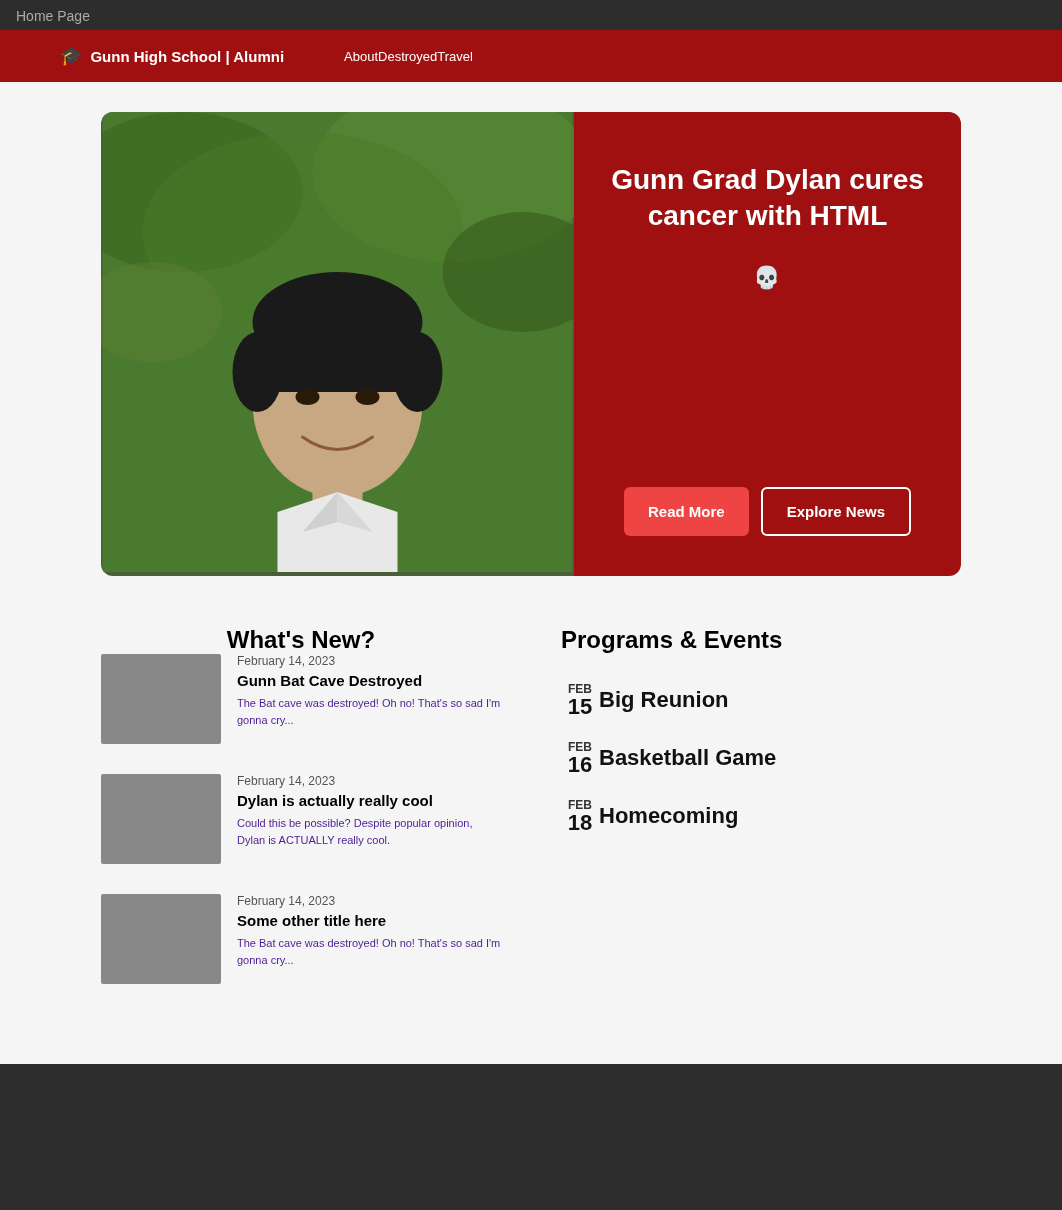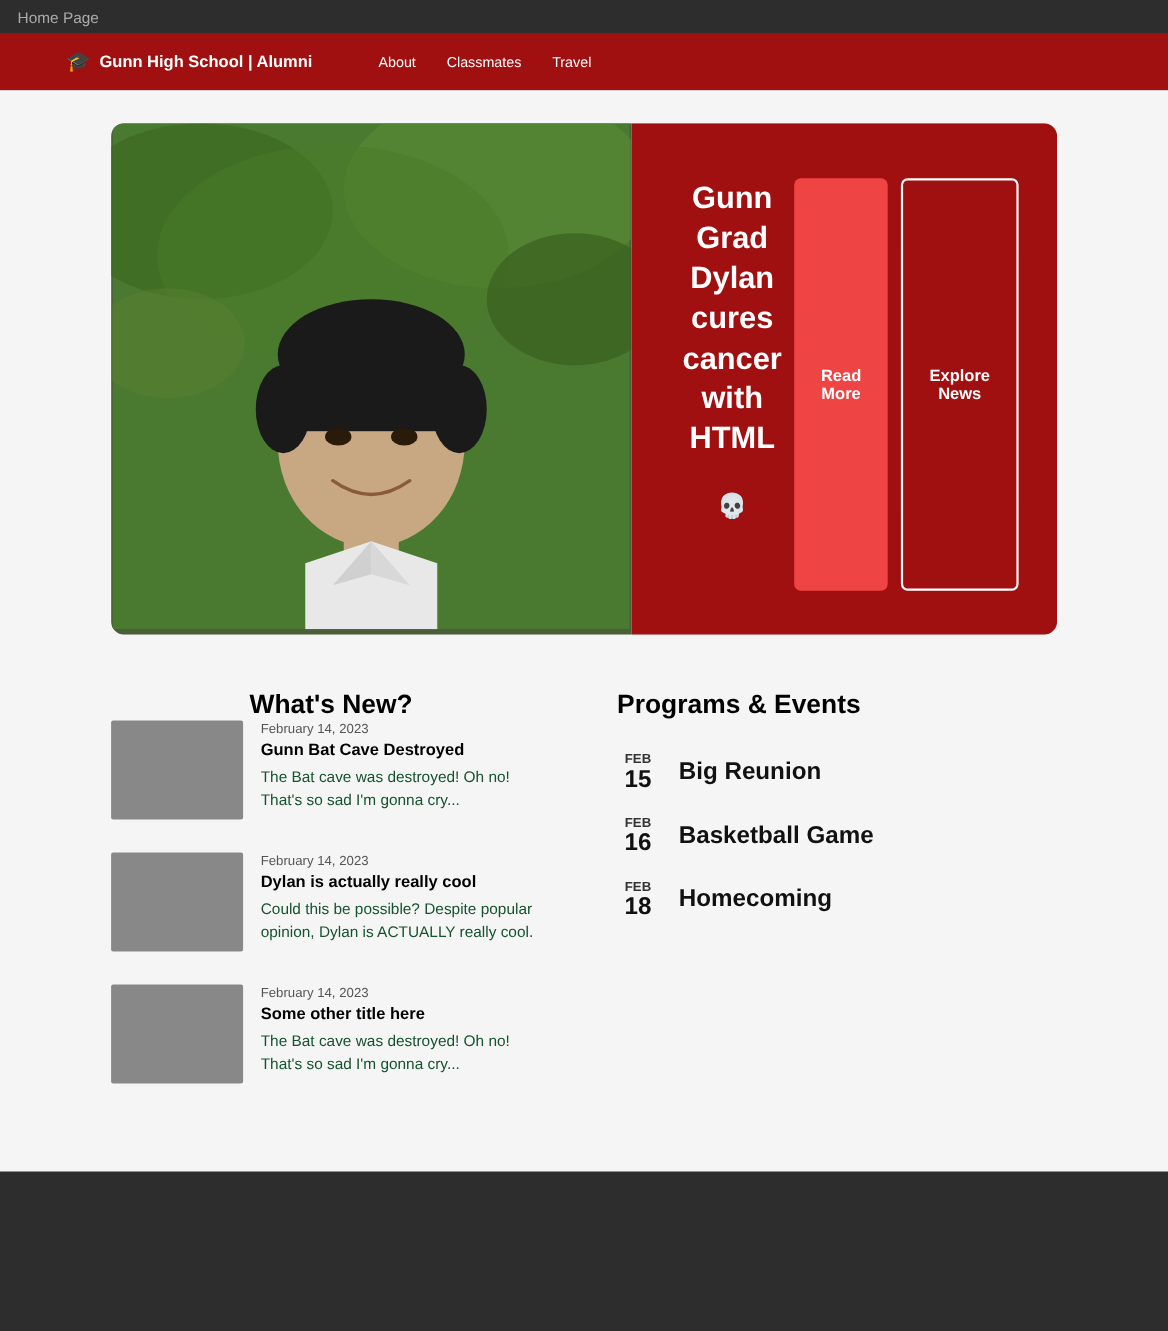--- a/index.html
+++ b/index.html
@@ -27,21 +27,20 @@
       font-size: 15px;
       font-weight: bold;
       margin-right: 60px;
       gap: 8px;
     }
     .nav-logo-icon {
       font-size: 18px;
     }
     .nav-links {
       display: flex;
-      gap: 28px;
     }
     .nav-link {
       color: white;
       font-size: 13px;
       text-decoration: none;
       cursor: pointer;
     }
     .main-content {
       background: #f5f5f5;
       padding: 30px 60px 50px;
@@ -64,20 +63,21 @@
     
     .person-svg {
       width: 100%;
       height: 460px;
     }
     .hero-panel {
       width: 45%;
       background: #a01010;
       padding: 50px 35px 40px;
       display: flex;
+      flex-direction: column;
       justify-content: space-between;
     }
     .hero-title {
       color: white;
       font-size: 28px;
       font-weight: bold;
       text-align: center;
       line-height: 1.3;
       margin-bottom: 30px;
     }
@@ -149,37 +149,36 @@
       font-size: 12px;
       color: #555;
       margin-bottom: 4px;
     }
     .news-headline {
       font-size: 15px;
       font-weight: bold;
       margin-bottom: 6px;
     }
     .news-excerpt {
-      font-size: 14px;
-      color: #14532d;
+      font-size: 11px;
+      color: #4c1d95;
       line-height: 1.5;
     }
     
     .programs-events {
       flex: 1;
     }
     .programs-title {
       font-size: 24px;
       font-weight: bold;
       margin-bottom: 28px;
     }
     .event-item {
       display: flex;
       align-items: center;
-      gap: 18px;
       margin-bottom: 22px;
     }
     .event-date {
       text-align: center;
       min-width: 38px;
     }
     .event-month {
       font-size: 12px;
       font-weight: bold;
       color: #333;
@@ -202,21 +201,21 @@
 
 <div class="window-title">Home Page</div>
 
 <nav>
   <div class="nav-brand">
     <span class="nav-logo-icon">🎓</span>
     <span>Gunn High School | Alumni</span>
   </div>
   <div class="nav-links">
     <a class="nav-link">About</a>
-    <a class="nav-link">Classmates</a>
+    <a class="nav-link">Destroyed</a>
     <a class="nav-link">Travel</a>
   </div>
 </nav>
 
 <div class="main-content">
 
   <div class="hero">
     <div class="hero-image">
       
       <svg class="person-svg" viewBox="0 0 470 460" xmlns="http://www.w3.org/2000/svg">

